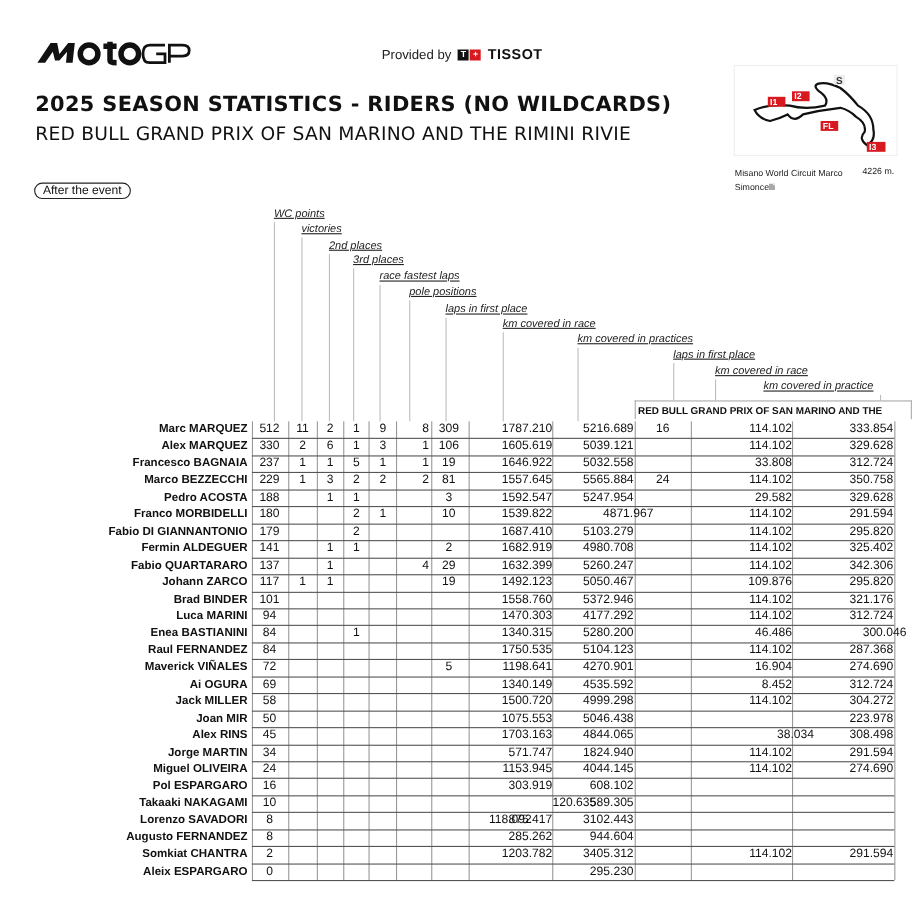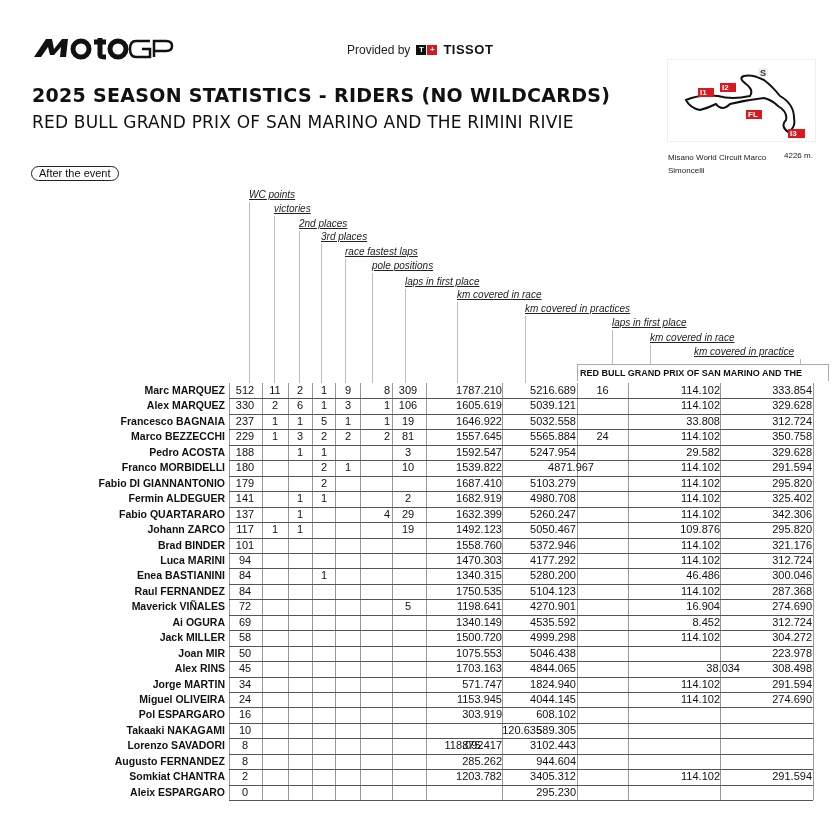--- a/index.html
+++ b/index.html
@@ -319,21 +319,21 @@
       <div class="cell" style="left: 263px; width: 24px; top: 569.4px; text-align: center;"></div>
       <div class="cell" style="left: 288px; width: 24px; top: 569.4px; text-align: center;"></div>
       <div class="cell" style="left: 312px; width: 24px; top: 569.4px; text-align: center;">1</div>
       <div class="cell" style="left: 336px; width: 24px; top: 569.4px; text-align: center;"></div>
       <div class="cell" style="left: 360px; width: 30px; top: 569.4px; text-align: right;"></div>
       <div class="cell" style="left: 392px; width: 32px; top: 569.4px; text-align: center;"></div>
       <div class="cell" style="left: 426px; width: 76px; top: 569.4px; text-align: right;">1340.315</div>
       <div class="cell" style="left: 502px; width: 74px; top: 569.4px; text-align: right;">5280.200</div>
       <div class="cell" style="left: 580px; width: 45px; top: 569.4px; text-align: center;"></div>
       <div class="cell" style="left: 628px; width: 92px; top: 569.4px; text-align: right;">46.486</div>
-      <div class="cell" style="left: 722px; width: 90px; top: 569.4px; text-align: right;">300.046</div>
+      <div class="cell" style="left: 722px; width: 90px; top: 569.4px; text-align: right; padding-left: 12px;">300.046</div>
     </div>
     <div>
       <div class="hline" style="left: 229px; width: 584px; top: 599.3px;"></div>
       <div class="name" style="top: 584.85px;">Raul FERNANDEZ</div>
       <div class="cell" style="left: 230px; width: 30px; top: 584.85px; text-align: center;">84</div>
       <div class="cell" style="left: 263px; width: 24px; top: 584.85px; text-align: center;"></div>
       <div class="cell" style="left: 288px; width: 24px; top: 584.85px; text-align: center;"></div>
       <div class="cell" style="left: 312px; width: 24px; top: 584.85px; text-align: center;"></div>
       <div class="cell" style="left: 336px; width: 24px; top: 584.85px; text-align: center;"></div>
       <div class="cell" style="left: 360px; width: 30px; top: 584.85px; text-align: right;"></div>

